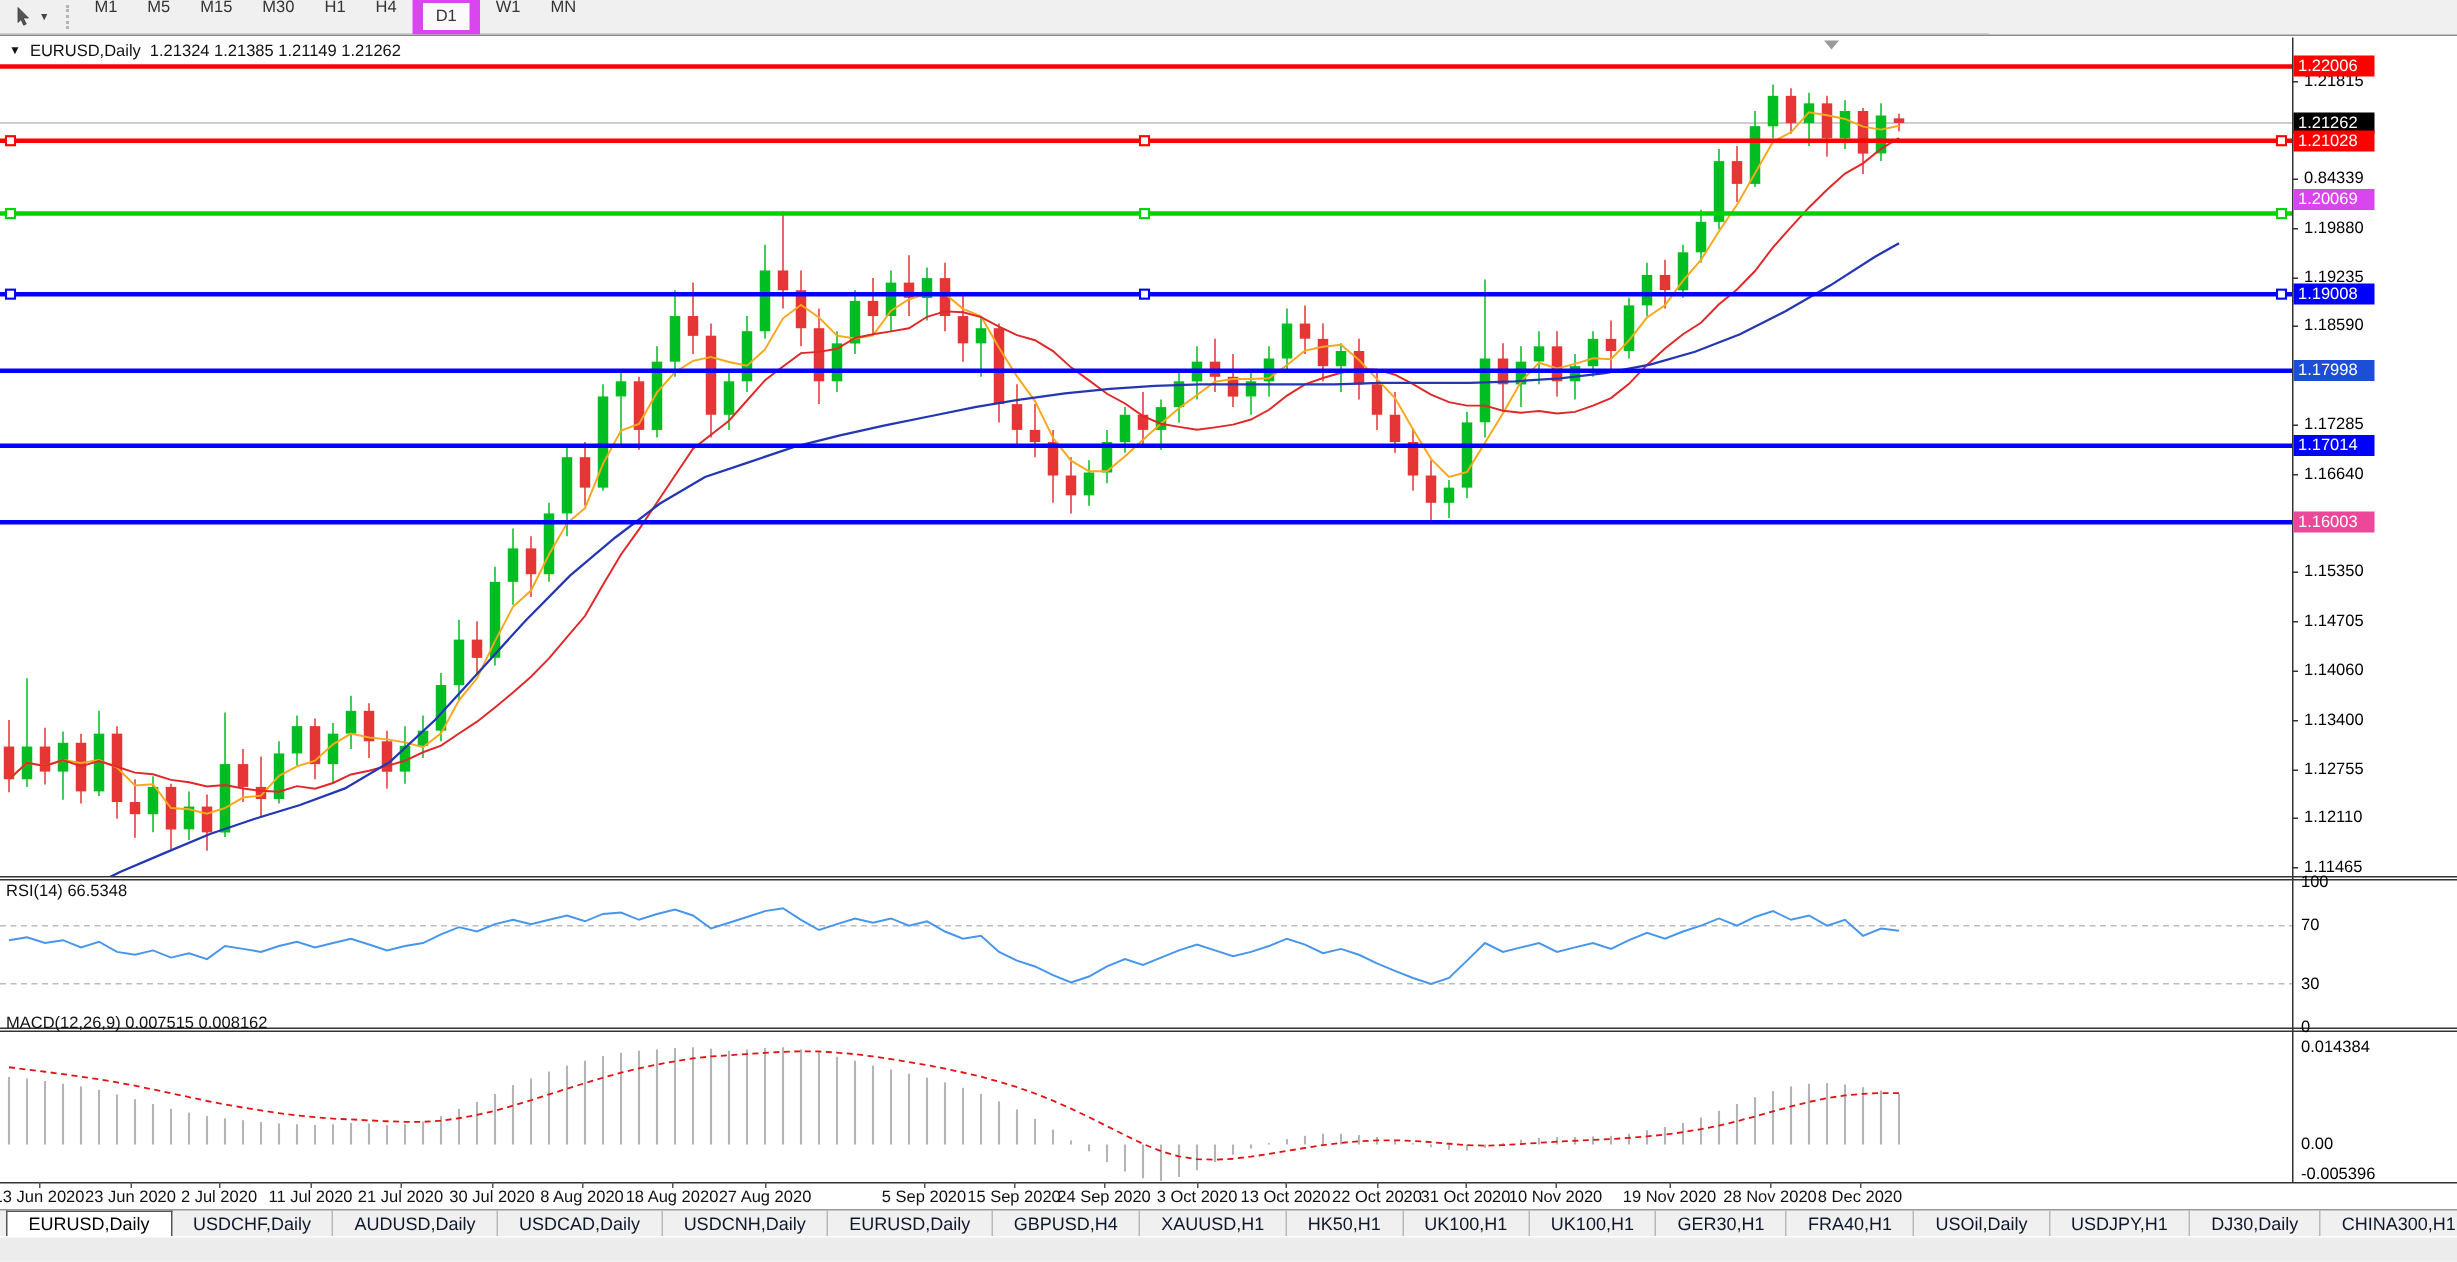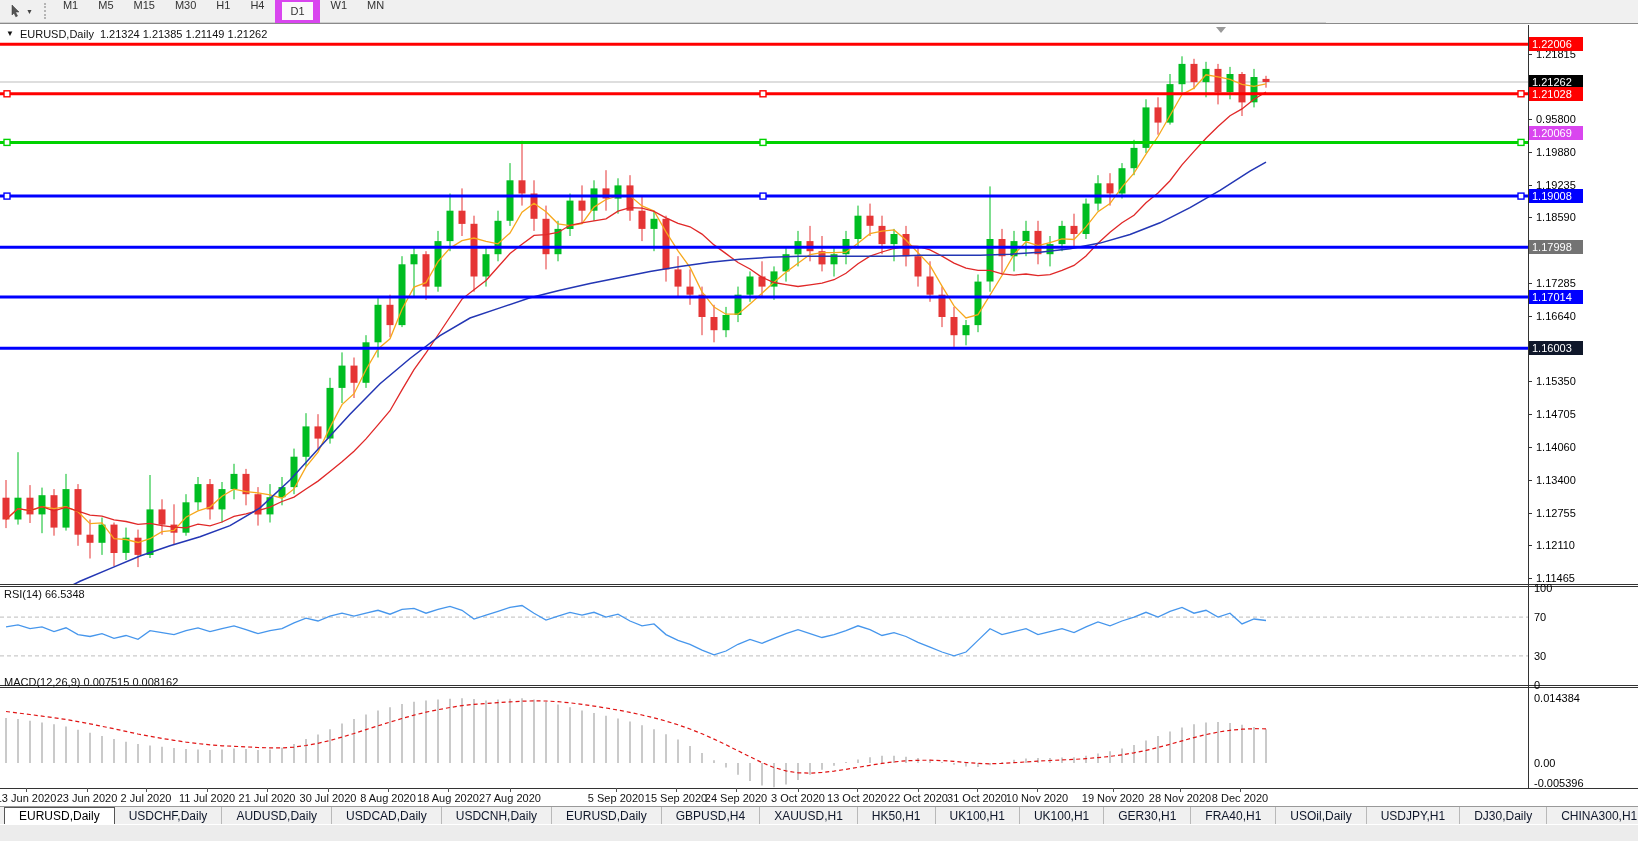--- a/index.html
+++ b/index.html
@@ -439,21 +439,21 @@
       <line x1="1266" x2="1266" y1="75" y2="41.3" stroke="#b4b4b4" stroke-width="1.4"></line>
       <polyline points="6.0,23.5 18.0,25.0 30.0,26.5 42.0,28.1 54.0,29.8 66.0,31.5 78.0,33.6 90.0,35.8 102.0,38.3 114.0,40.8 126.0,43.4 138.0,46.0 150.0,48.3 162.0,50.4 174.0,52.3 186.0,54.1 198.0,55.6 210.0,56.8 222.0,57.8 234.0,58.3 246.0,58.9 258.0,59.5 270.0,59.9 282.0,59.9 294.0,59.1 306.0,57.5 318.0,55.3 330.0,52.5 342.0,49.1 354.0,45.5 366.0,41.6 378.0,37.8 390.0,34.1 402.0,30.5 414.0,27.1 426.0,24.2 438.0,21.7 450.0,19.5 462.0,17.6 474.0,16.3 486.0,15.5 498.0,14.7 510.0,13.9 522.0,13.2 534.0,12.9 546.0,13.0 558.0,13.7 570.0,14.8 582.0,16.3 594.0,18.1 606.0,20.0 618.0,22.1 630.0,24.4 642.0,27.0 654.0,29.8 666.0,33.1 678.0,36.8 690.0,41.0 702.0,45.8 714.0,51.1 726.0,56.8 738.0,62.8 750.0,68.8 762.0,74.6 774.0,79.5 786.0,82.9 798.0,84.8 810.0,85.1 822.0,84.5 834.0,83.1 846.0,81.3 858.0,79.3 870.0,77.3 882.0,75.4 894.0,73.9 906.0,72.8 918.0,72.3 930.0,72.2 942.0,72.6 954.0,73.4 966.0,74.5 978.0,75.4 990.0,75.8 1002.0,75.4 1014.0,74.7 1026.0,73.9 1038.0,73.1 1050.0,72.5 1062.0,71.9 1074.0,71.4 1086.0,70.6 1098.0,69.6 1110.0,68.4 1122.0,66.8 1134.0,64.8 1146.0,62.4 1158.0,59.5 1170.0,56.3 1182.0,52.9 1194.0,49.6 1206.0,46.6 1218.0,44.1 1230.0,42.3 1242.0,41.2 1254.0,40.7 1266.0,40.8" fill="none" stroke="#e01414" stroke-width="1.2" stroke-dasharray="4 3"></polyline>
     </svg>
   <div class="hsep" style="top:764px;"></div>
 
   <div class="vaxis-line"></div>
   <div id="price-axis">
       <div class="scale-tick-mark" style="top:30px"></div>
       <div class="scale-tick-label" style="top:24px">1.21815</div>
       <div class="scale-tick-mark" style="top:95px"></div>
-      <div class="scale-tick-label" style="top:89px">0.95800</div>
+      <div class="scale-tick-label" style="top:89px">0.84339</div>
       <div class="scale-tick-mark" style="top:128px"></div>
       <div class="scale-tick-label" style="top:122px">1.19880</div>
       <div class="scale-tick-mark" style="top:161px"></div>
       <div class="scale-tick-label" style="top:155px">1.19235</div>
       <div class="scale-tick-mark" style="top:193px"></div>
       <div class="scale-tick-label" style="top:187px">1.18590</div>
       <div class="scale-tick-mark" style="top:259px"></div>
       <div class="scale-tick-label" style="top:253px">1.17285</div>
       <div class="scale-tick-mark" style="top:292px"></div>
       <div class="scale-tick-label" style="top:286px">1.16640</div>
@@ -469,23 +469,23 @@
       <div class="scale-tick-label" style="top:483px">1.12755</div>
       <div class="scale-tick-mark" style="top:521px"></div>
       <div class="scale-tick-label" style="top:515px">1.12110</div>
       <div class="scale-tick-mark" style="top:554px"></div>
       <div class="scale-tick-label" style="top:548px">1.11465</div>
       <div class="price-badge" style="top:13px;background:#ff0000">1.22006</div>
       <div class="price-badge" style="top:51px;background:#000000">1.21262</div>
       <div class="price-badge" style="top:63px;background:#ff0000">1.21028</div>
       <div class="price-badge" style="top:102px;background:#d946ef">1.20069</div>
       <div class="price-badge" style="top:165px;background:#0000ff">1.19008</div>
-      <div class="price-badge" style="top:216px;background:#737373">1.17998</div>
+      <div class="price-badge" style="top:216px;background:#1d4ed8">1.17998</div>
       <div class="price-badge" style="top:266px;background:#0000ff">1.17014</div>
-      <div class="price-badge" style="top:317px;background:#0f172a">1.16003</div>
+      <div class="price-badge" style="top:317px;background:#ec4899">1.16003</div>
     </div>
   <div id="sub-axes">
       <div class="sub-axis-label" style="top:558px">100</div>
       <div class="sub-axis-label" style="top:587px">70</div>
       <div class="sub-axis-label" style="top:626px">30</div>
       <div class="sub-axis-label" style="top:655px">0</div>
       <div class="sub-axis-label" style="top:668px">0.014384</div>
       <div class="sub-axis-label" style="top:733px">0.00</div>
       <div class="sub-axis-label" style="top:753px">-0.005396</div>
     </div>

